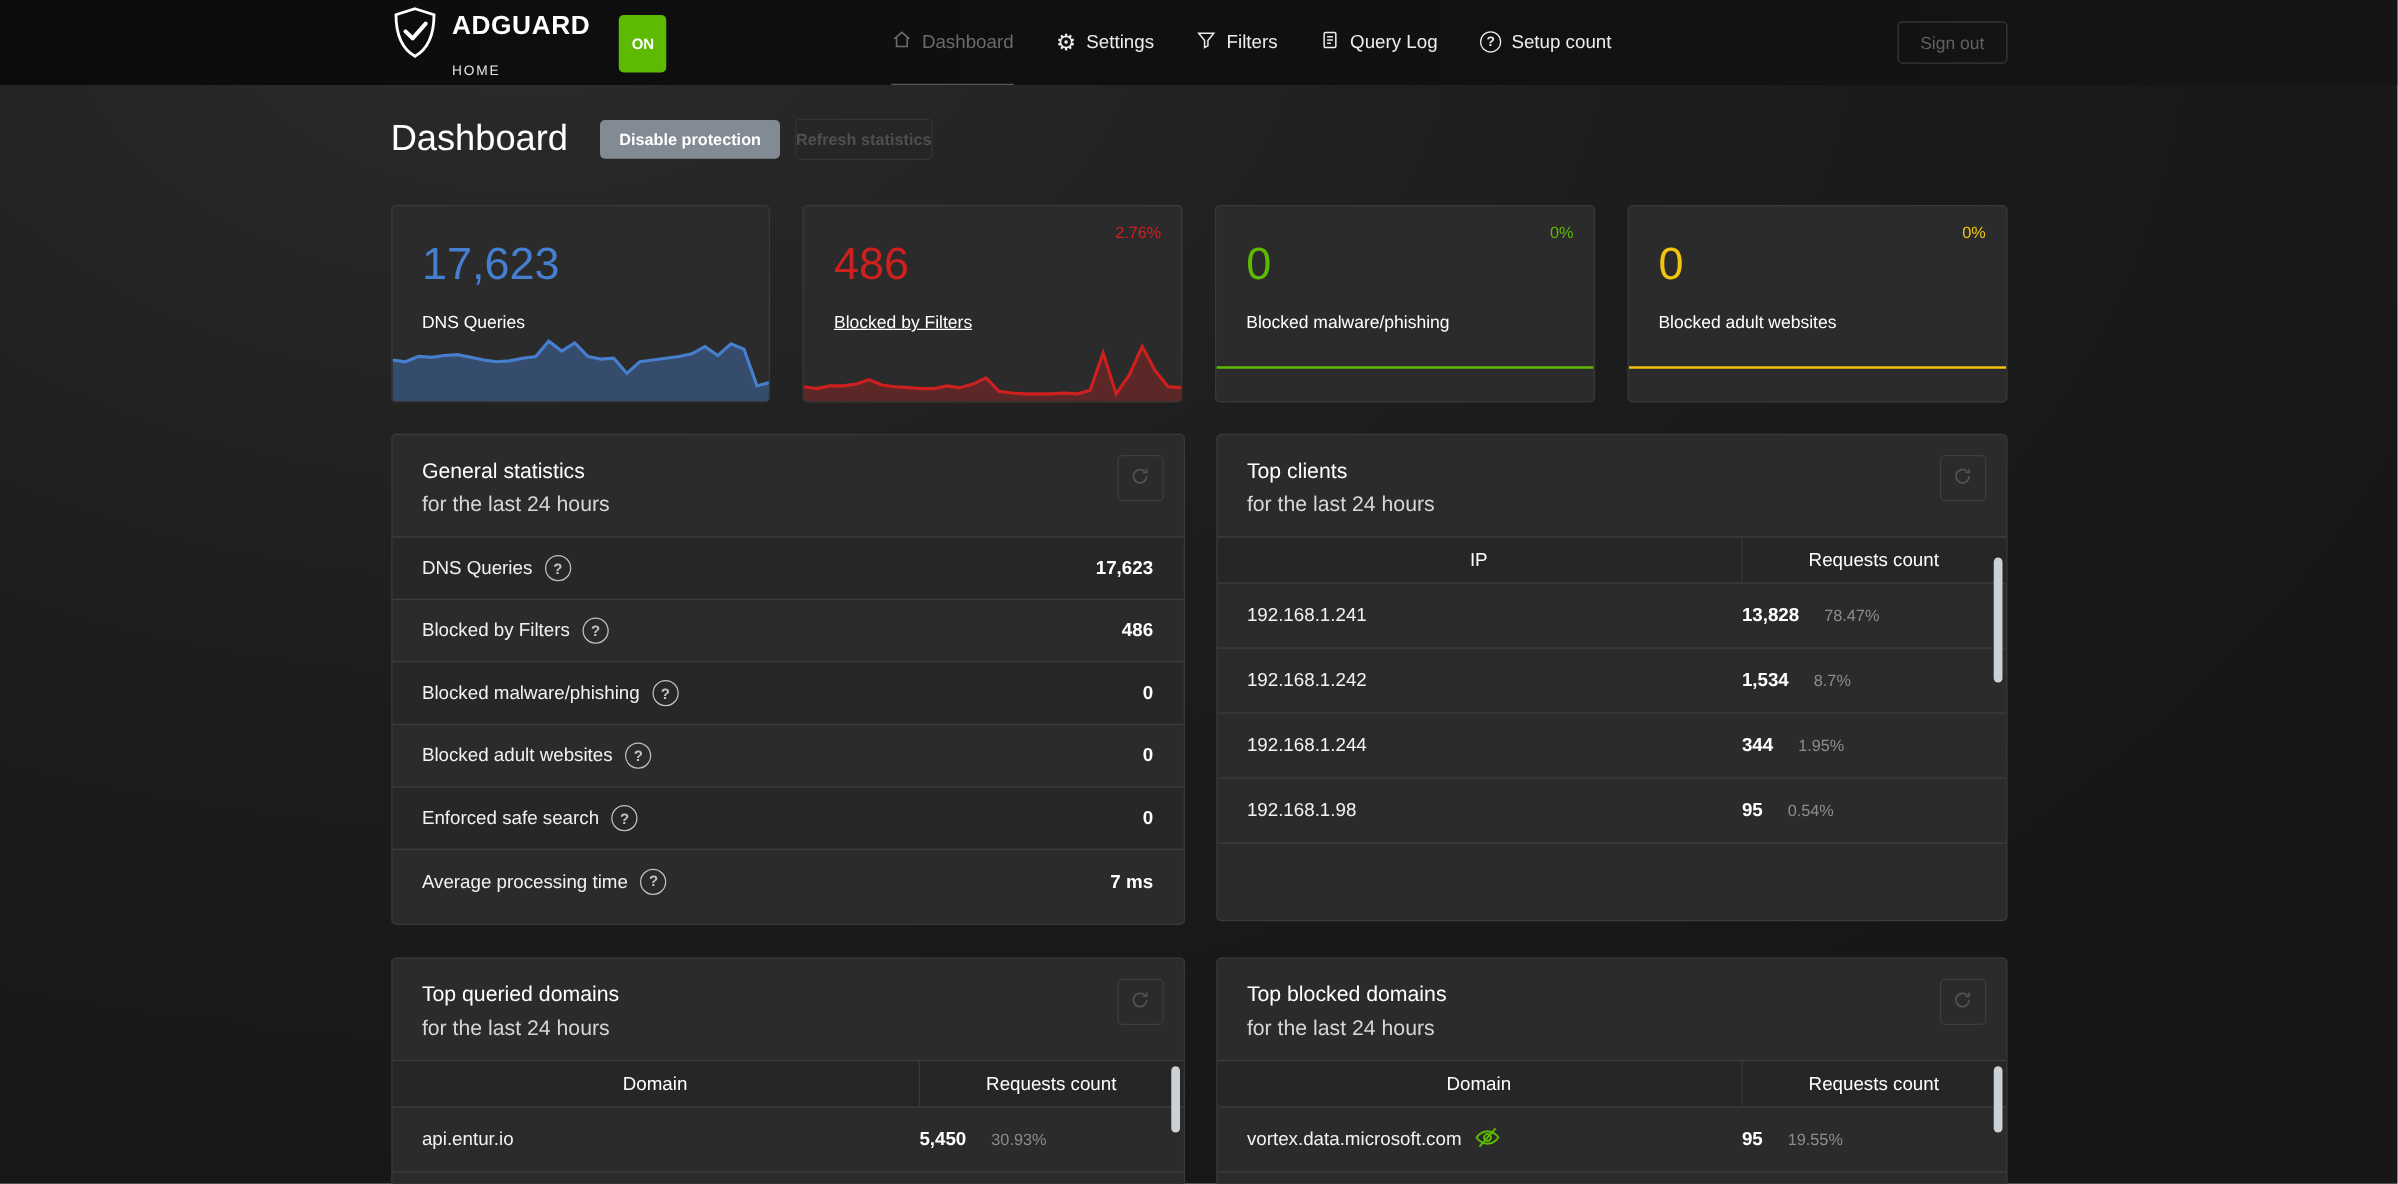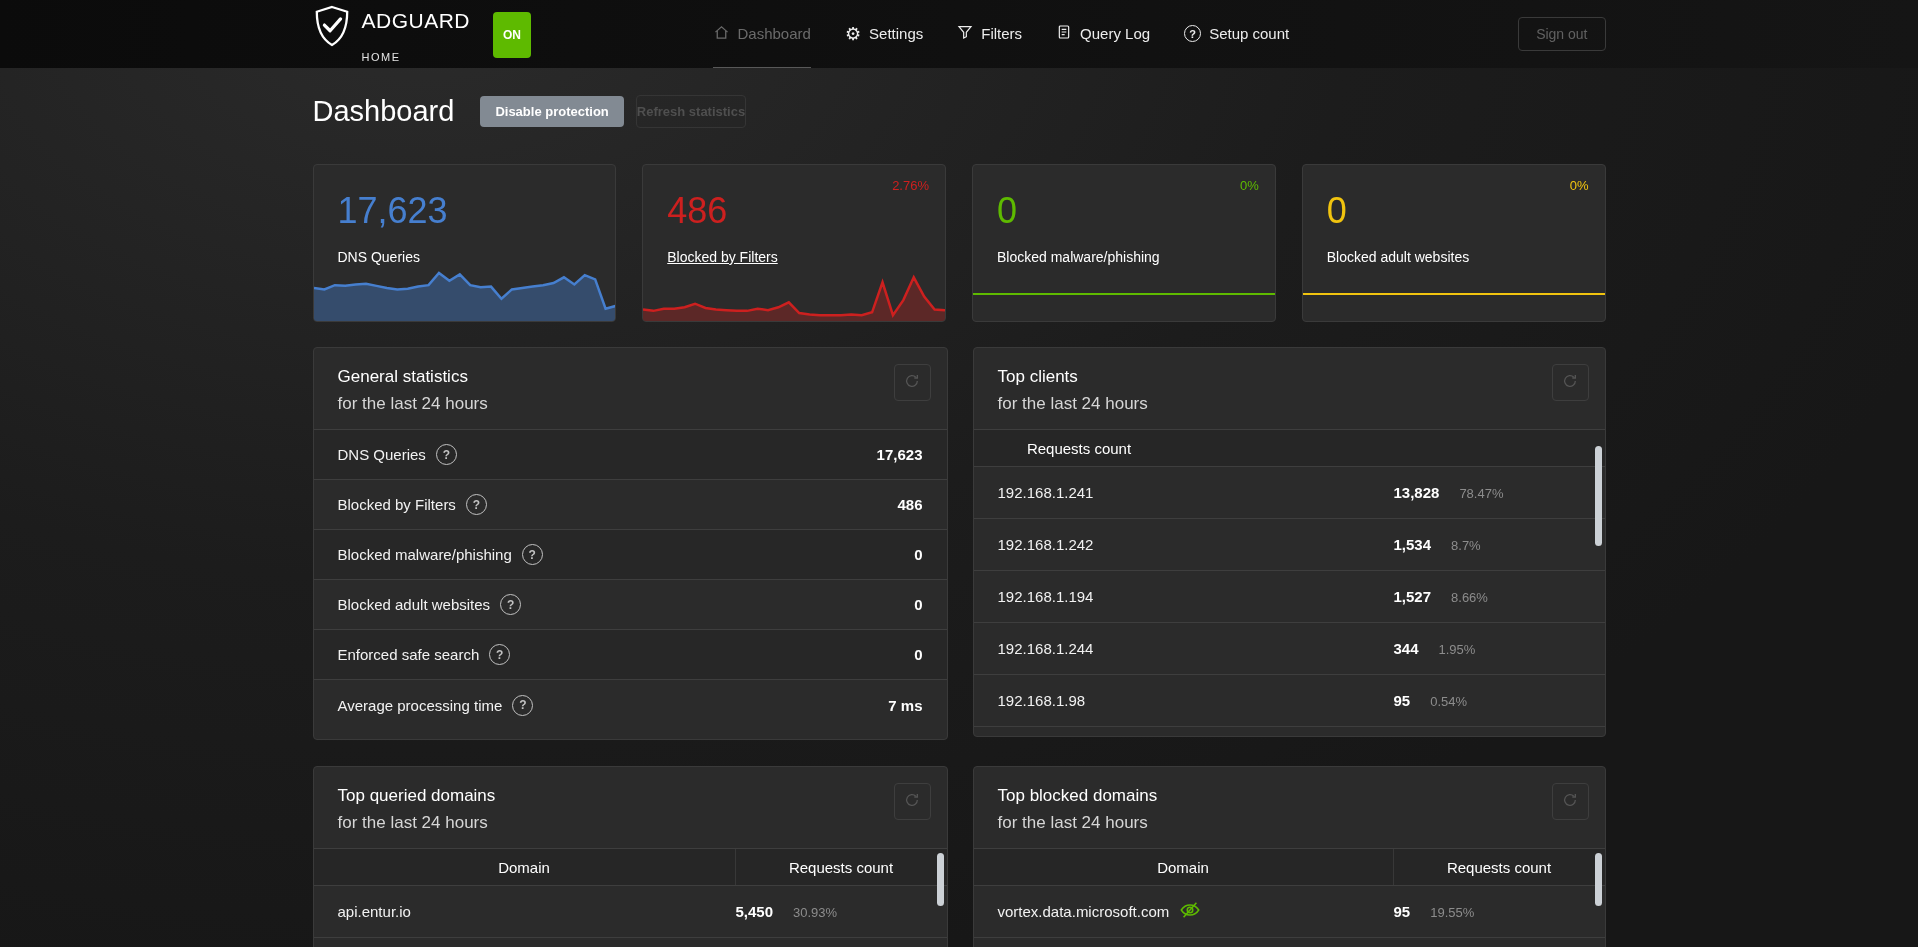--- a/index.html
+++ b/index.html
@@ -12,21 +12,21 @@
   }
 
   
   header {
     height: 68px;
     background: linear-gradient(90deg,#0b0b0b,#151515);
   }
   .hwrap { width:1293px; margin:0 auto; height:100%; position:relative; display:flex; align-items:center; }
   .brand { display:flex; align-items:flex-start; gap:11px; cursor:pointer; }
   .brand svg { display:block; }
-  .brand-name { font-size:21px; font-weight:normal; color:#fff; letter-spacing:.5px; line-height:1; margin-top:5px; }
+  .brand-name { font-size:21px; font-weight:bold; color:#fff; letter-spacing:.5px; line-height:1; margin-top:5px; }
   .brand-sub  { font-size:11px; color:#e4e4e4; letter-spacing:1.5px; margin-top:20px; }
   .on-badge {
     background:#5eba00; color:#fff; font-weight:bold; font-size:12px;
     padding:17px 10px; border-radius:4px; margin:7px 0 0 12px; line-height:1;
   }
   nav { position:absolute; left:400px; top:0; height:100%; display:flex; gap:34px; }
   .nav-item {
     display:flex; align-items:center; gap:8px; height:100%;
     color:#ededed; font-size:15px; cursor:pointer;
     border-bottom:1px solid transparent;
@@ -310,50 +310,41 @@
         <button class="refresh-btn">
           <span>
             <svg width="16" height="16" viewBox="0 0 24 24" fill="none" stroke="currentColor" stroke-width="2">
               <path d="M20 12 A8 8 0 1 1 17.7 6.3"></path>
                 <path d="M20 3 V7.5 H15.5"></path>
             </svg>
           </span>
         </button>
       </div>
       <div class="tbl-head">
+        <span class="c1">IP</span>
         <span class="c2">Requests count</span>
       </div>
       <div class="tbl-row">
         <span class="cell-main">192.168.1.241</span>
         <span class="cell-count">
           <span class="count-line">
               <span class="count-num">13,828</span>
               <span class="count-pct">78.47%</span>
             </span>
           <span class="bar-track"><span class="bar-fill" style="display: block; width: 78.47%; background: rgb(94, 186, 0);"></span></span>
         </span>
       </div>
       <div class="tbl-row">
         <span class="cell-main">192.168.1.242</span>
         <span class="cell-count">
           <span class="count-line">
               <span class="count-num">1,534</span>
               <span class="count-pct">8.7%</span>
             </span>
           <span class="bar-track"><span class="bar-fill" style="display: block; width: 8.7%; background: rgb(205, 32, 31);"></span></span>
-        </span>
-      </div>
-      <div class="tbl-row">
-        <span class="cell-main">192.168.1.194</span>
-        <span class="cell-count">
-          <span class="count-line">
-              <span class="count-num">1,527</span>
-              <span class="count-pct">8.66%</span>
-            </span>
-          <span class="bar-track"><span class="bar-fill" style="display: block; width: 8.66%; background: rgb(205, 32, 31);"></span></span>
         </span>
       </div>
       <div class="tbl-row">
         <span class="cell-main">192.168.1.244</span>
         <span class="cell-count">
           <span class="count-line">
               <span class="count-num">344</span>
               <span class="count-pct">1.95%</span>
             </span>
           <span class="bar-track"><span class="bar-fill" style="display: block; width: 1.95%; background: rgb(205, 32, 31);"></span></span>

